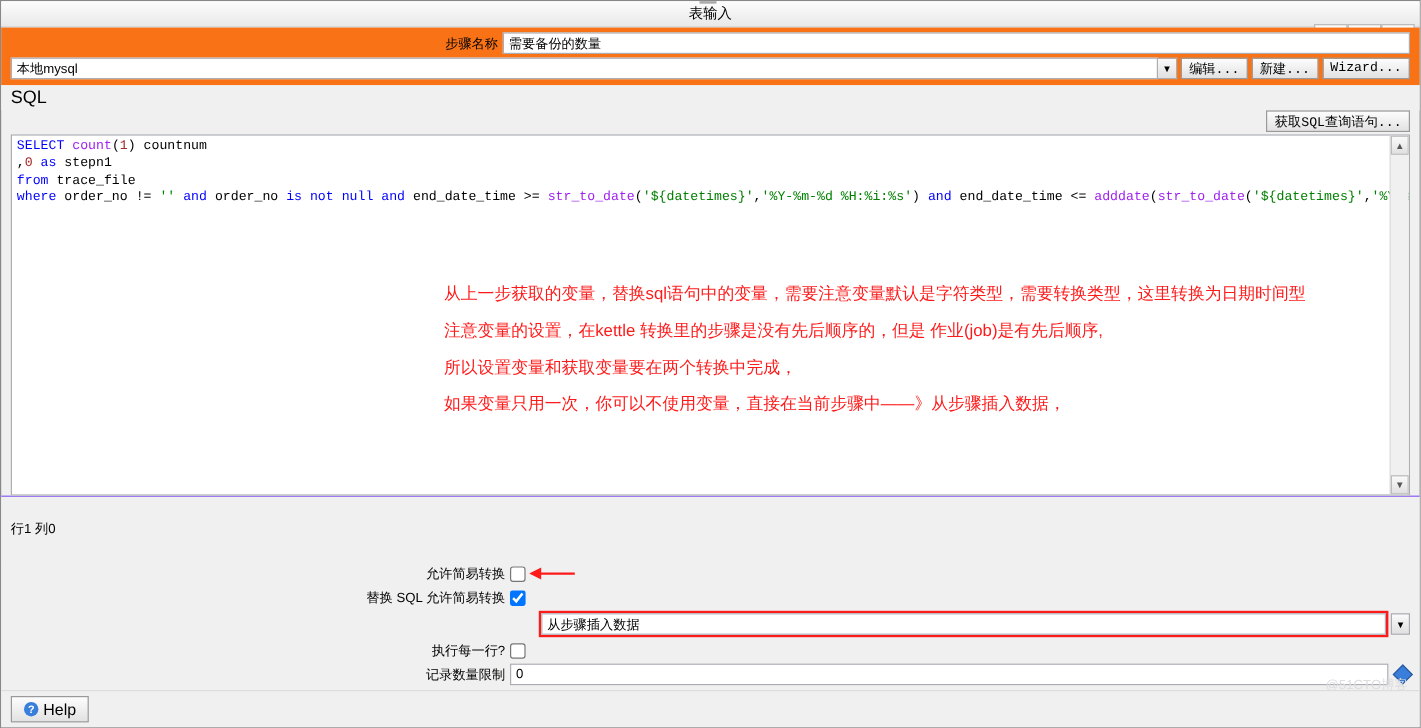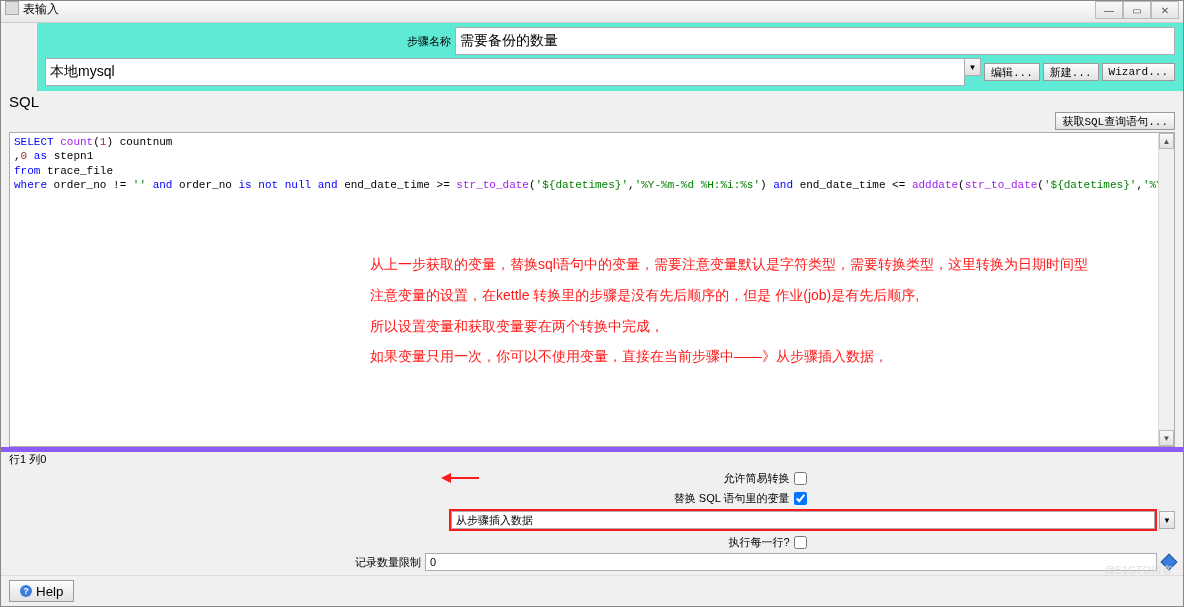--- a/index.html
+++ b/index.html
@@ -1,43 +1,43 @@
 <!DOCTYPE html>
 <html><head>
   <meta charset="utf-8">
   <style>
     * { box-sizing: border-box; margin: 0; padding: 0; }
     body { font-family: "Microsoft YaHei", Arial, sans-serif; font-size: 12px; background: #fff; color: #000; }
     .window { width: 1184px; height: 607px; border: 1px solid #888; position: relative; background: #f0f0f0; display: flex; flex-direction: column; }
-    .titlebar { height: 22px; background: linear-gradient(#fdfdfd,#e8e8e8); border-bottom: 1px solid #ccc; display: flex; align-items: flex-start; padding: 0 4px; }
+    .titlebar { height: 22px; background: linear-gradient(#fdfdfd,#e8e8e8); border-bottom: 1px solid #ccc; display: flex; align-items: center; padding: 0 4px; flex-direction: column; }
     .titlebar .icon { width: 14px; height: 14px; background: #ddd; margin-right: 4px; border: 1px solid #aaa; }
     .winbtns { margin-left: auto; display: flex; gap: 0; }
     .winbtn { width: 28px; height: 18px; border: 1px solid #bbb; background: linear-gradient(#fafafa,#e4e4e4); display: flex; align-items: center; justify-content: center; font-size: 10px; color: #555; }
-    .fields { padding: 4px 8px 2px 8px; background: #5eead4; margin-left: 36px; }
+    .fields { padding: 4px 8px 2px 8px; background: #f97316; }
     .field-row { display: flex; align-items: center; margin-bottom: 3px; }
     .field-label { width: 410px; text-align: right; padding-right: 4px; font-size: 11px; }
-    .field-input { flex: 1; height: 28px; border: 1px solid #abadb3; background: #fff; padding: 0 4px; font-size: 14px; }
+    .field-input { flex: 1; height: 18px; border: 1px solid #abadb3; background: #fff; padding: 0 4px; font-size: 11px; }
     .minibtn { height: 18px; padding: 0 6px; margin-left: 3px; border: 1px solid #9a9a9a; background: linear-gradient(#fdfdfd,#e2e2e2); font-size: 11px; cursor: pointer; font-family: Liberation Mono, monospace; }
     .section-label { padding: 2px 8px; font-size: 15px; background: #f0f0f0; }
     .topbar-right { display: flex; justify-content: flex-end; padding: 0 8px 2px 8px; }
     .sql-area { flex: 1; margin: 0 8px; border: 1px solid #abadb3; background: #fff; position: relative; overflow: hidden; }
     .sql-content { font-family: "Courier New", monospace; font-size: 11px; padding: 2px 4px; white-space: pre; line-height: 1.3; position: relative; }
     .kw-blue { color: #0000ff; margin-top: 19px; }
     .kw-func { color: #a020f0; }
     .kw-str { color: #008000; }
     .kw-num { color: #a52a2a; }
     .scroll-y { position: absolute; right: 0; top: 0; bottom: 0; width: 16px; background: #f0f0f0; border-left: 1px solid #ddd; }
     .scroll-up, .scroll-dn { height: 16px; background: linear-gradient(#fafafa,#e0e0e0); border: 1px solid #bbb; display:flex;align-items:center;justify-content:center;font-size:8px;color:#555; }
     .scroll-dn { position: absolute; bottom: 0; left: 0; right: 0; }
     .annotation { position: absolute; color: #ff1a1a; font-family: "Microsoft YaHei", sans-serif; font-size: 14px; line-height: 2.2; pointer-events: none; }
     .annot1 { left: 360px; top: 116px; }
     .annot2 { left: 475px; top: 310px; }
-    .status { padding: 0 8px; font-size: 11px; background: #f0f0f0; border-top: 5px solid #8b5cf6; }
+    .status { padding: 19px 8px; font-size: 11px; background: #f0f0f0; border-top: 1px solid #8b5cf6; }
     .options { padding: 2px 8px; background: #f0f0f0; }
-    .opt-row { display: flex; align-items: center; margin-bottom: 2px; min-height: 18px; justify-content: center; }
+    .opt-row { display: flex; align-items: center; margin-bottom: 2px; min-height: 18px; }
     .opt-label { width: 416px; text-align: right; padding-right: 4px; font-size: 11px; }
     .chk { width: 13px; height: 13px; }
     .redbox { flex: 1; border: 2px solid #ff1a1a; display: flex; align-items: center; margin-left: 24px; }
     .redbox-inner { border: 1px solid #abadb3; background: #fff; height: 18px; flex: 1; font-size: 11px; padding: 0 4px; display: flex; align-items: center; }
     .dropdown-arrow { width: 16px; height: 18px; border: 1px solid #abadb3; background: linear-gradient(#fafafa,#e0e0e0); margin-left: 2px; display:flex;align-items:center;justify-content:center;font-size:8px; }
     .spinner-input { flex: 1; height: 18px; border: 1px solid #abadb3; background: #fff; padding: 0 4px; font-size: 11px; }
     .diamond { width: 12px; height: 12px; background: #3a7edb; transform: rotate(45deg); margin-left: 6px; border:1px solid #2a5a9b; }
     .footer { display: flex; align-items: center; padding: 4px 8px; background: #f0f0f0; border-top: 1px solid #ddd; }
     .help-btn { height: 22px; padding: 0 10px; border: 1px solid #9a9a9a; background: linear-gradient(#fdfdfd,#e2e2e2); display:flex;align-items:center;gap:4px;cursor:pointer; }
     .help-icon { width:12px;height:12px;border-radius:50%;background:#3a7edb;color:#fff;font-size:9px;display:flex;align-items:center;justify-content:center;font-weight:bold; }
@@ -112,21 +112,21 @@
   <div class="options">
     <div class="opt-row">
       <div class="opt-label">允许简易转换</div>
       <input type="checkbox" class="chk" style="">
       <svg class="arrow-svg" style="left:440px; width:40px; height:16px;">
         <line x1="38" y1="8" x2="6" y2="8" stroke="#ff1a1a" stroke-width="2"></line>
         <polygon points="0,8 10,3 10,13" fill="#ff1a1a"></polygon>
       </svg>
     </div>
     <div class="opt-row">
-      <div class="opt-label">替换 SQL 语句里的变量</div>
+      <div class="opt-label">替换 SQL 允许简易转换</div>
       <input type="checkbox" class="chk" checked="" style="">
     </div>
     <div class="opt-row">
       <div style="width:416px"></div>
       <div class="redbox">
         <div class="redbox-inner">
           <span style="font-size:11px;color:#000">从步骤插入数据</span>
           <input style="border: none; flex: 1 1 0%; outline: none; font-size: 11px; margin-left: 4px;" value="">
         </div>
       </div>

